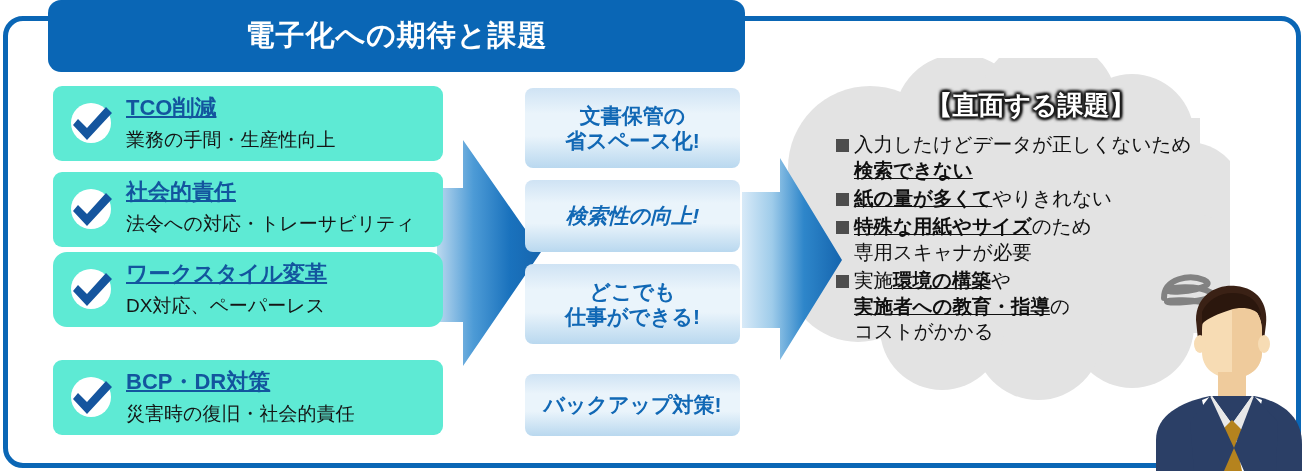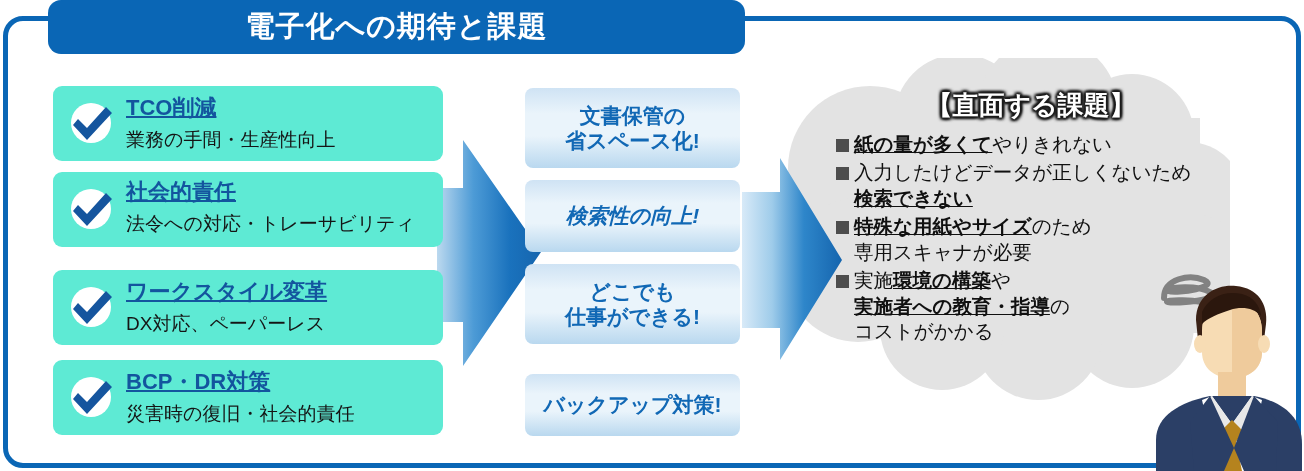--- a/index.html
+++ b/index.html
@@ -11,38 +11,38 @@
 
   
   #frame-border{
     position:absolute; left:3px; top:16px; width:1298px; height:452px;
     border:5px solid #0a66b5; border-radius:20px; background:transparent;
     z-index:1;
   }
 
   
   #title-banner{
-    position:absolute; left:48px; top:0px; width:697px; height:54px;
+    position:absolute; left:48px; top:0px; width:697px; height:72px;
     background:#0a66b5; border-radius:13px; z-index:6;
     display:flex; align-items:center; justify-content:center;
   }
   #title-banner .ttl{
     color:#ffffff; font-size:29px; font-weight:bold; letter-spacing:1px;
     white-space:nowrap;
   }
 
   
   .benefit-card{
     position:absolute; left:53px; width:390px; height:75px;
     background:#5eead4; border-radius:9px; z-index:3;
     display:flex; align-items:center;
   }
   #benefit-0{ top:86px; }
   #benefit-1{ top:172px;font-family:Liberation Mono, monospace; }
-  #benefit-2{ top:270px; }
+  #benefit-2{ top:252px;border-radius:14px; }
   #benefit-3{ top:360px; }
 
   .check-wrap{
     position:relative; width:58px; height:58px; margin-left:9px;
     flex:0 0 58px;
   }
   .check-wrap .disc{
     position:absolute; left:9px; top:8px; width:40px; height:40px;
     background:#ffffff; border-radius:50%;
   }
@@ -208,25 +208,25 @@
     <circle cx="78" cy="212" r="72"></circle>
     <rect x="70" y="60" width="350" height="215"></rect>
   </g>
 </svg>
 
 <div id="cloud-content">
   <div id="cloud-heading">【直面する課題】</div>
 
   <div class="issue-item">
     <span class="issue-marker"></span>
+    <span class="issue-text"><span>入力したけどデータが正しくないため</span><br><b>検索できない</b></span>
+  </div>
+  <div class="issue-item">
+    <span class="issue-marker"></span>
     <span class="issue-text"><b>紙の量が多くて</b><span>やりきれない</span></span>
-  </div>
-  <div class="issue-item">
-    <span class="issue-marker"></span>
-    <span class="issue-text"><span>入力したけどデータが正しくないため</span><br><b>検索できない</b></span>
   </div>
   <div class="issue-item">
     <span class="issue-marker"></span>
     <span class="issue-text"><b>特殊な用紙やサイズ</b><span>のため</span><br><span>専用スキャナが必要</span></span>
   </div>
   <div class="issue-item">
     <span class="issue-marker"></span>
     <span class="issue-text"><span>実施</span><b>環境の構築</b><span>や</span><br><b>実施者への教育・指導</b><span>の</span><br><span>コストがかかる</span></span>
   </div>
 </div>

